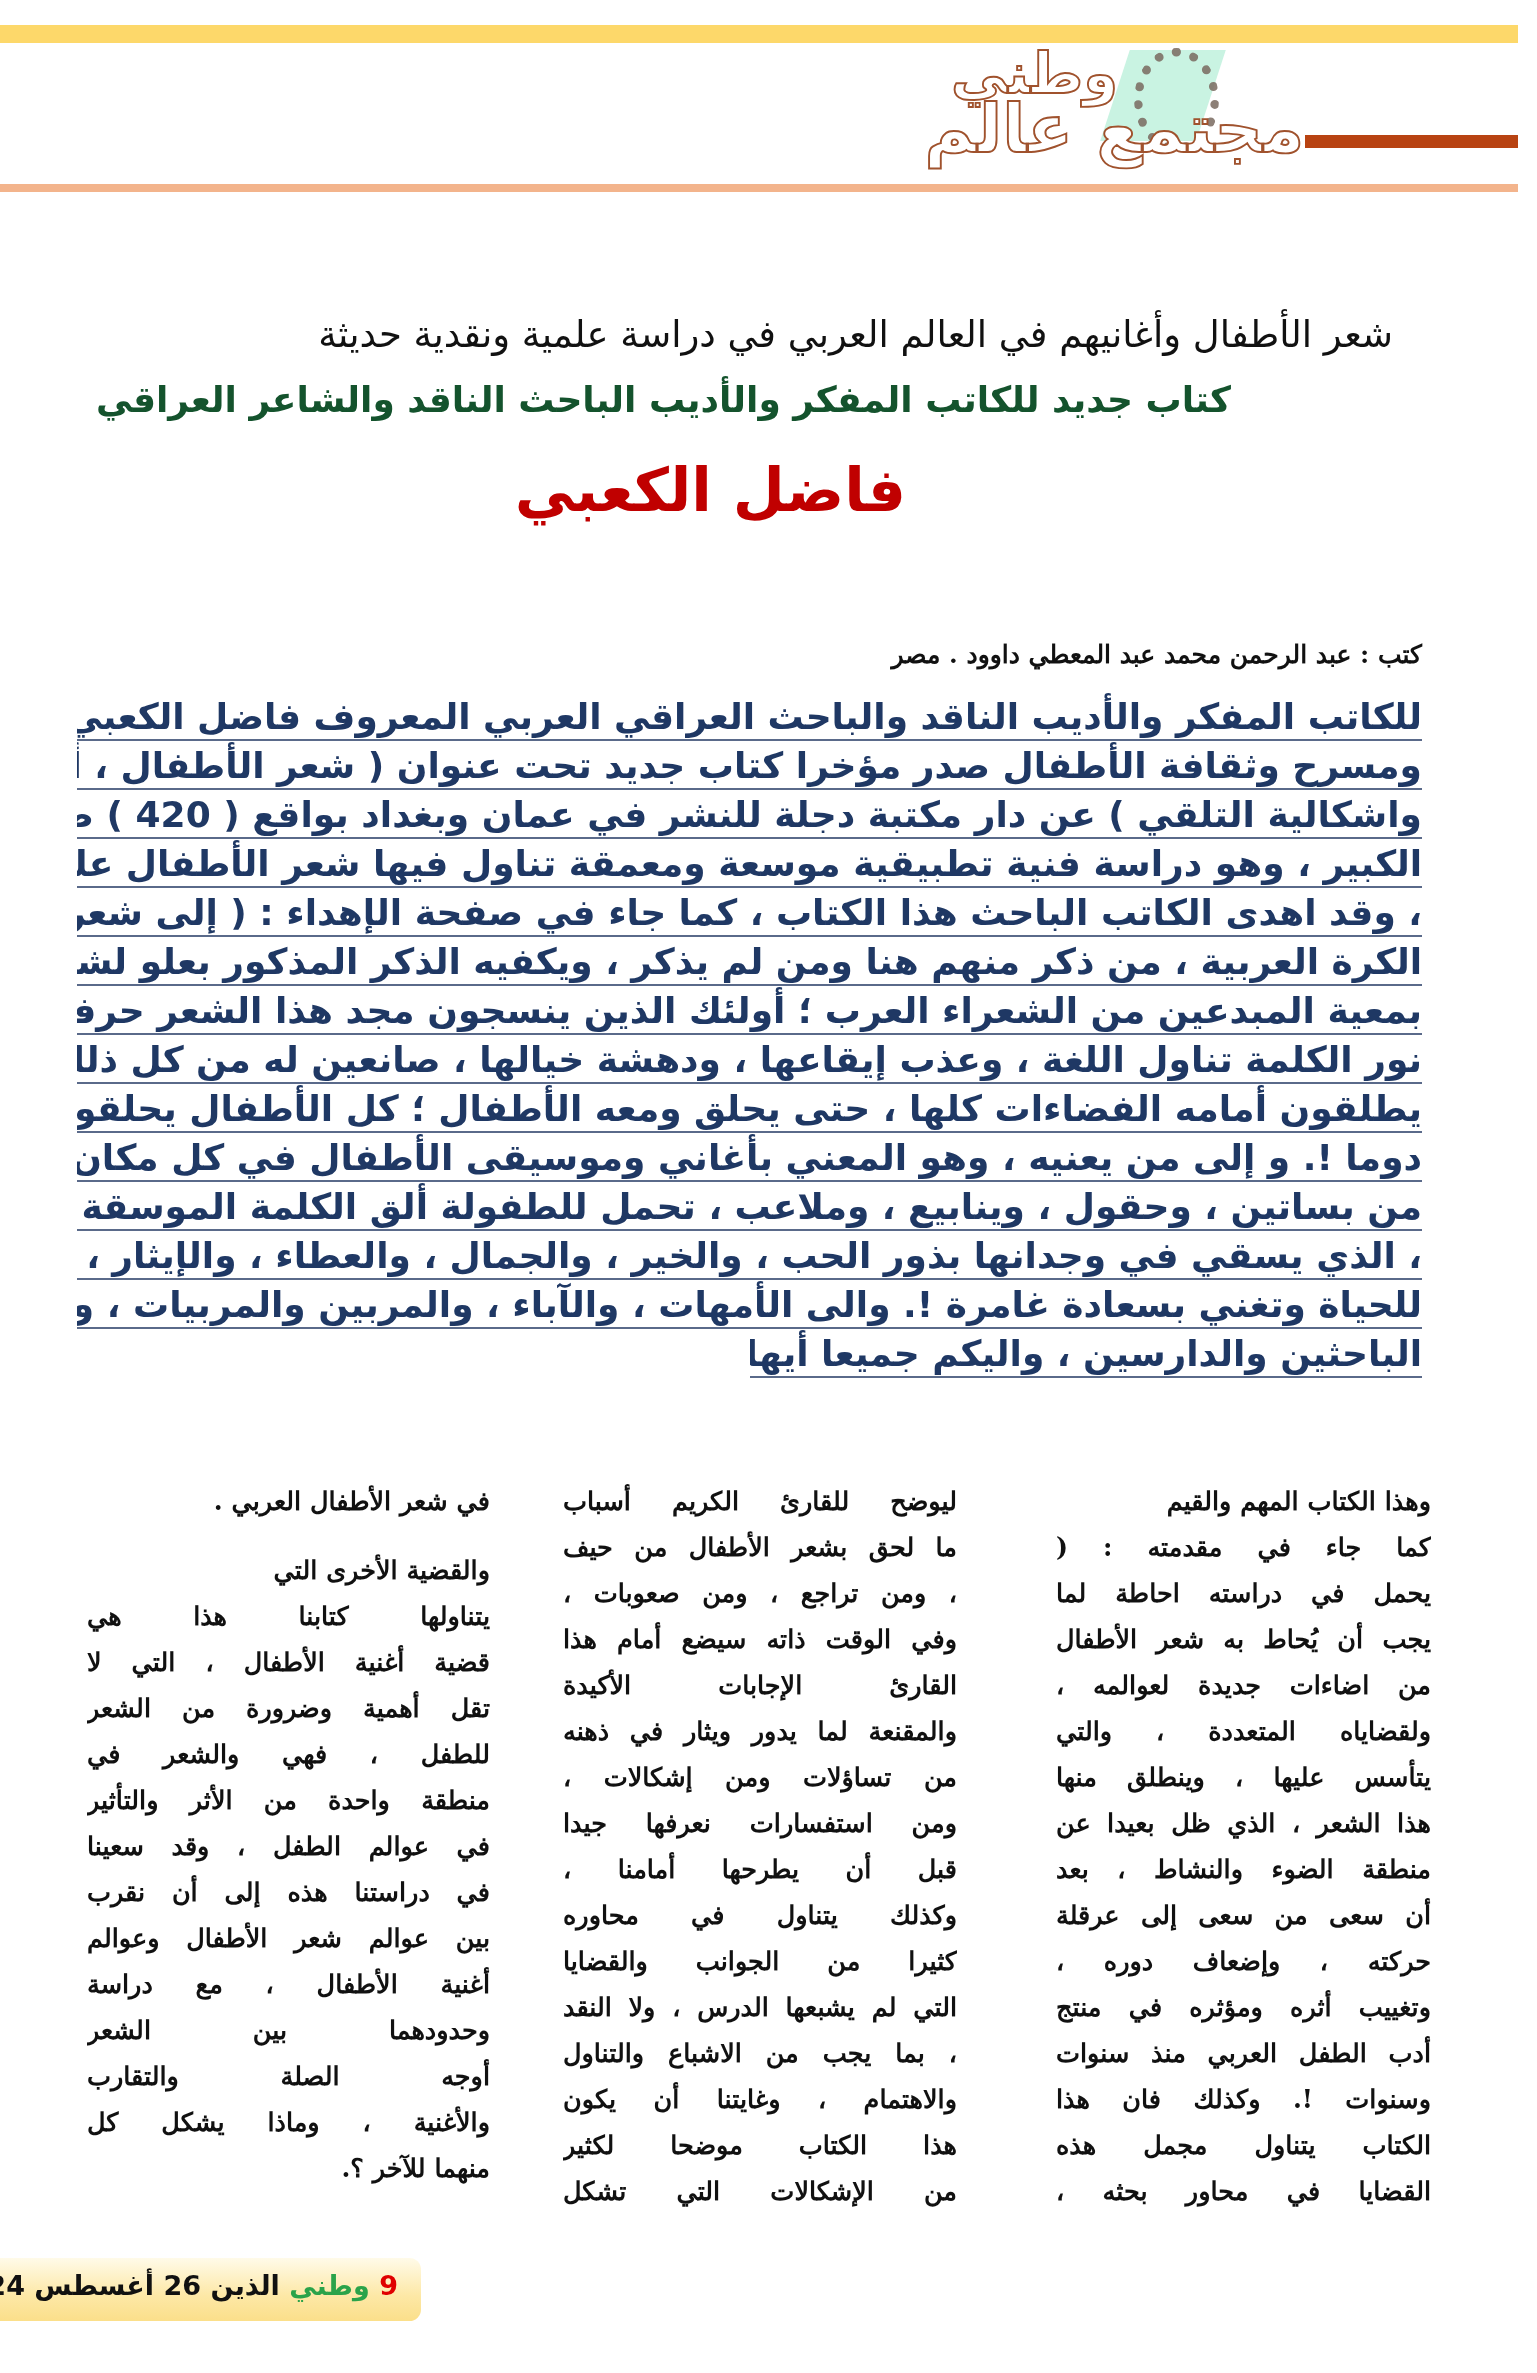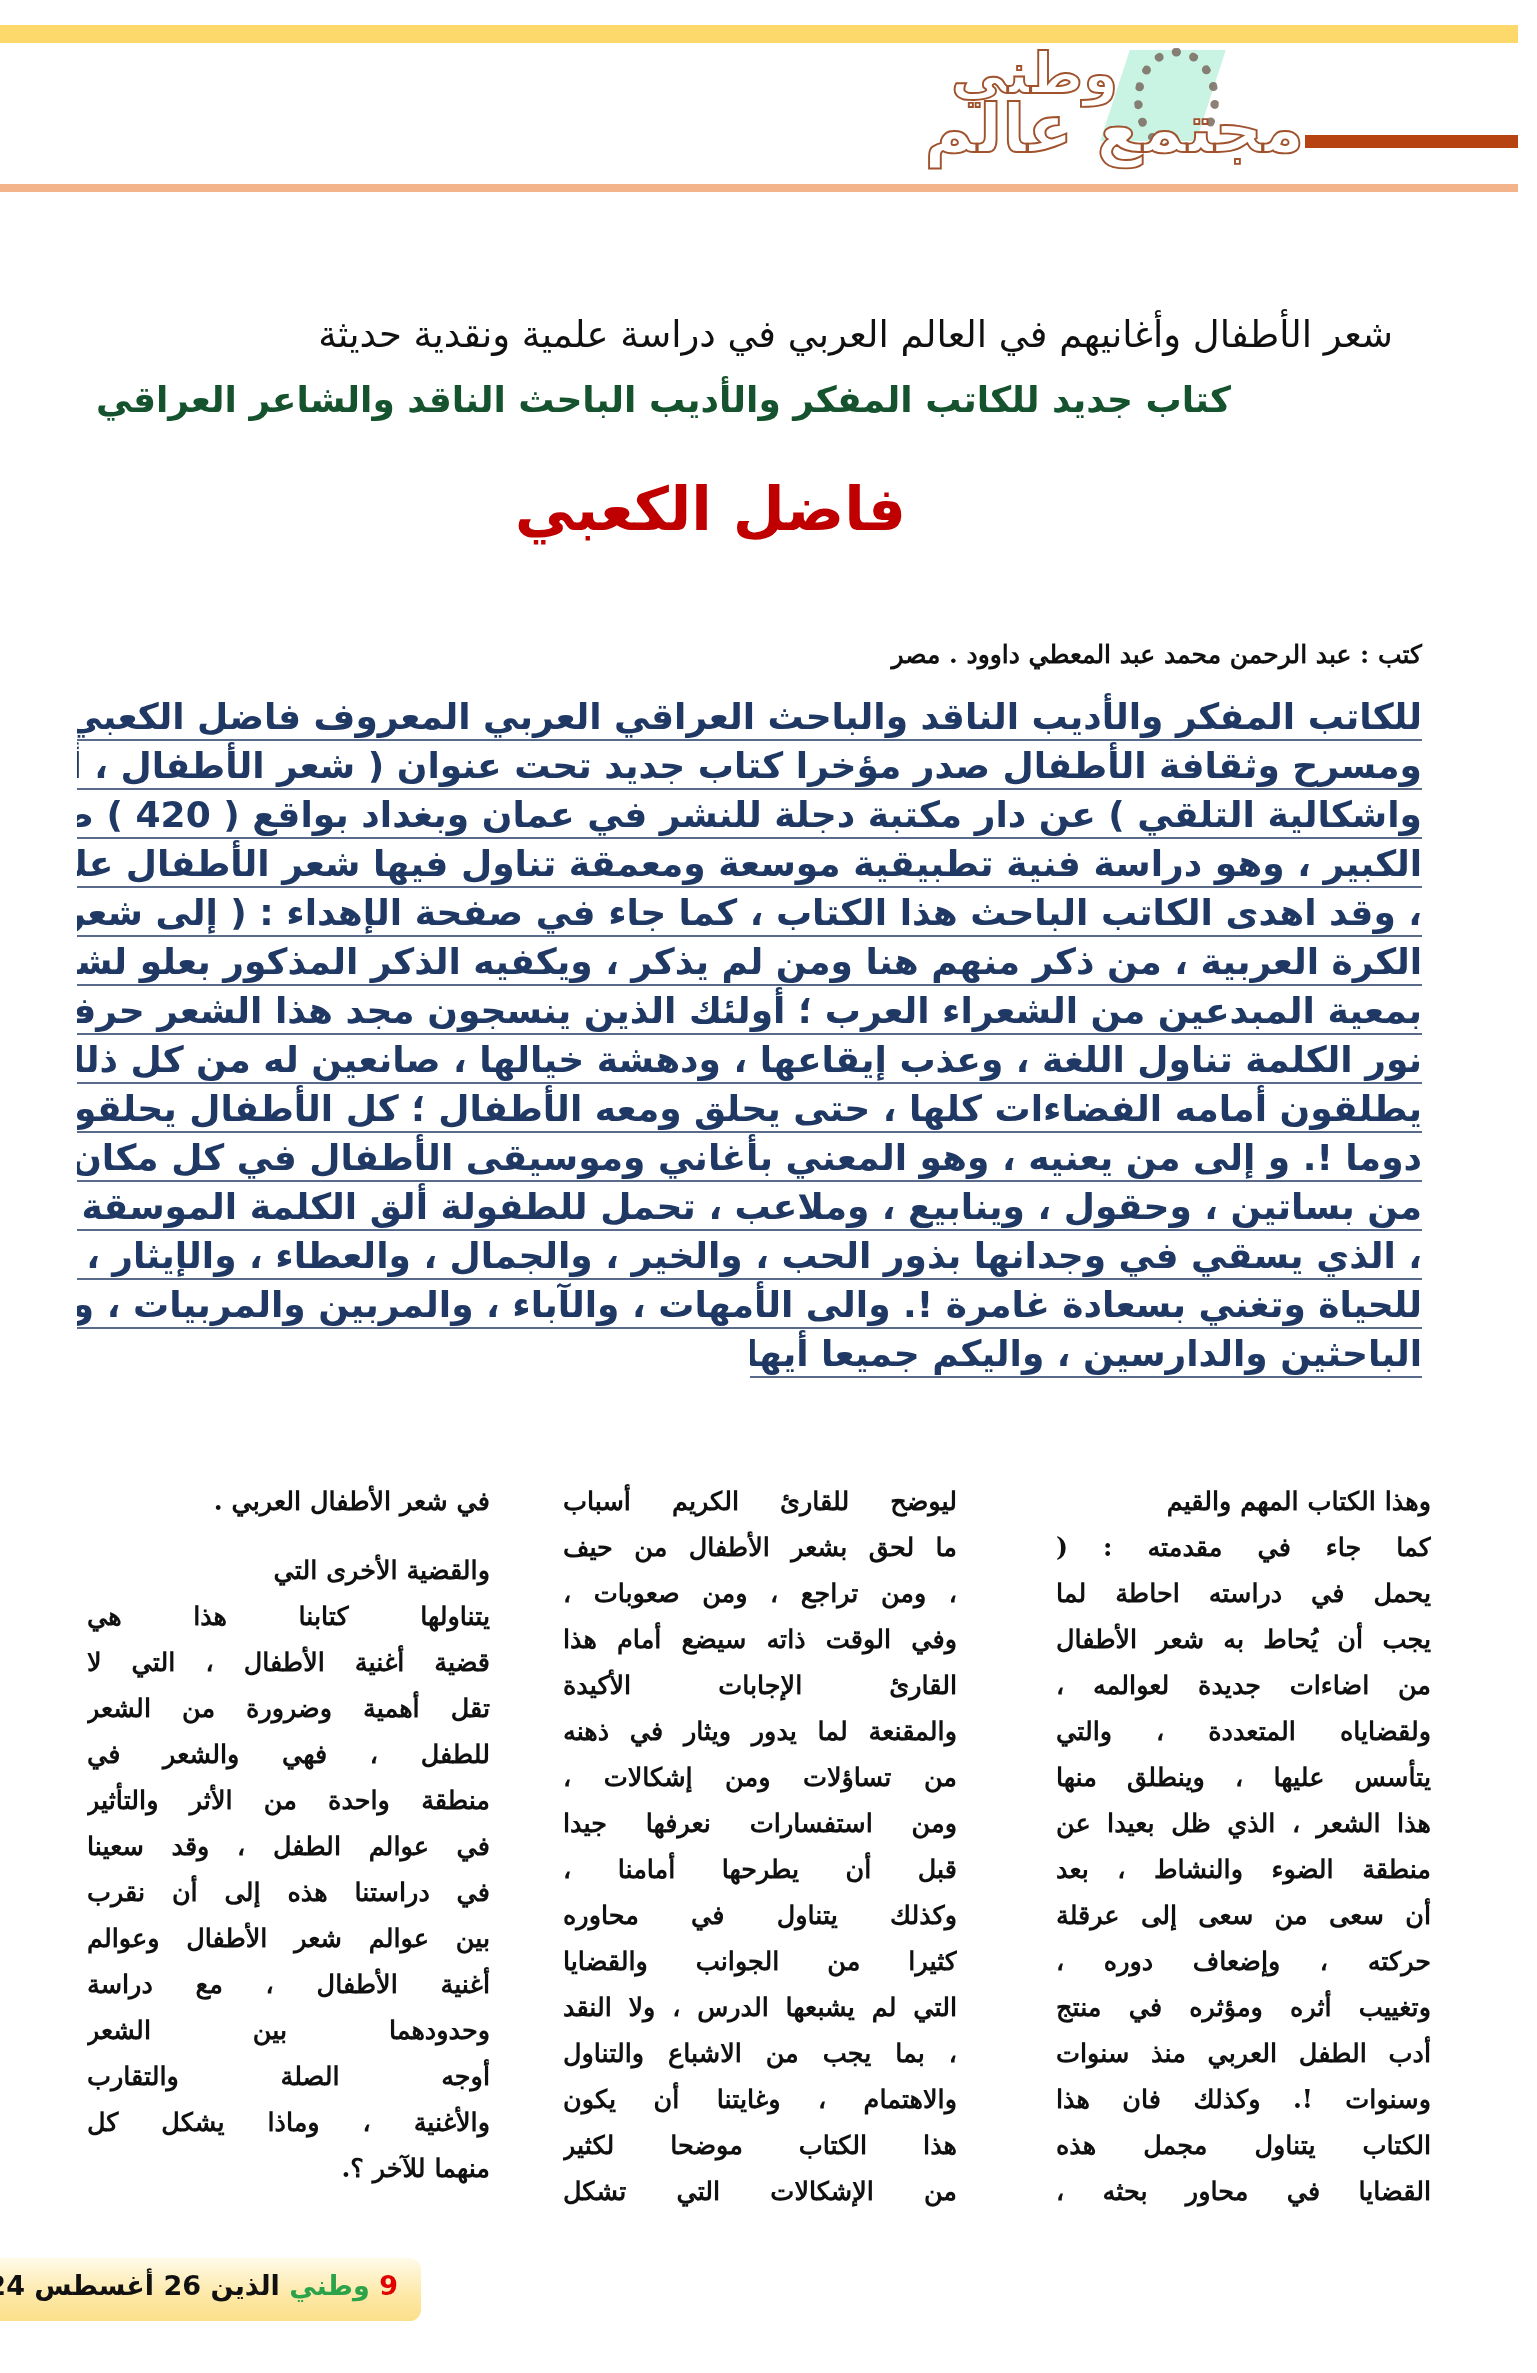--- a/index.html
+++ b/index.html
@@ -17,21 +17,21 @@
                    color:#fff; -webkit-text-stroke:1.9px #a0522d; line-height:1; letter-spacing:1.9px;}
   .logo-tail { position:absolute; left:1305px; top:135px; width:213px; height:12.5px; background:#b84312; }
   .rule-bottom { position:absolute; left:0; top:184px; width:1518px; height:7.7px; background:#f3b48c; }
 
   .headline { position:absolute; right:144px; top:313px; width:1345px; text-align:right;
               font-family:"DejaVu Sans", sans-serif; font-weight:normal; font-size:37px; color:#111;
               letter-spacing:-1px; }
   .subhead { position:absolute; right:192px; top:379px; width:1249px; text-align:left;
              font-weight:bold; font-size:36px; color:#14532d; letter-spacing:-1px; }
   .name { position:absolute; left:480px; top:455px; width:461px; text-align:center;
-          font-weight:bold; font-size:60px; color:#c00000; letter-spacing:-1px;margin-top:19px; }
+          font-weight:bold; font-size:60px; color:#c00000; letter-spacing:-1px; }
 
   .byline { position:absolute; right:115px; top:640px; width:961px; text-align:right;
             font-family:"DejaVu Serif", serif; font-weight:bold; font-size:25px; color:#111; }
 
   .intro { position:absolute; left:77px; top:692px; width:1345px; text-align:justify;
            text-align-last:right; font-weight:bold; font-size:36px; line-height:49px;
            color:#1f3864; letter-spacing:-0.6px; }
   .intro-line { display:block; border-bottom:2.9px solid #5a6a8a; text-align:justify; text-align-last:justify;
                 height:47px; white-space:nowrap; overflow:hidden; }
   .intro-line.last { text-align-last:right; width:672px; margin-left:auto; }

